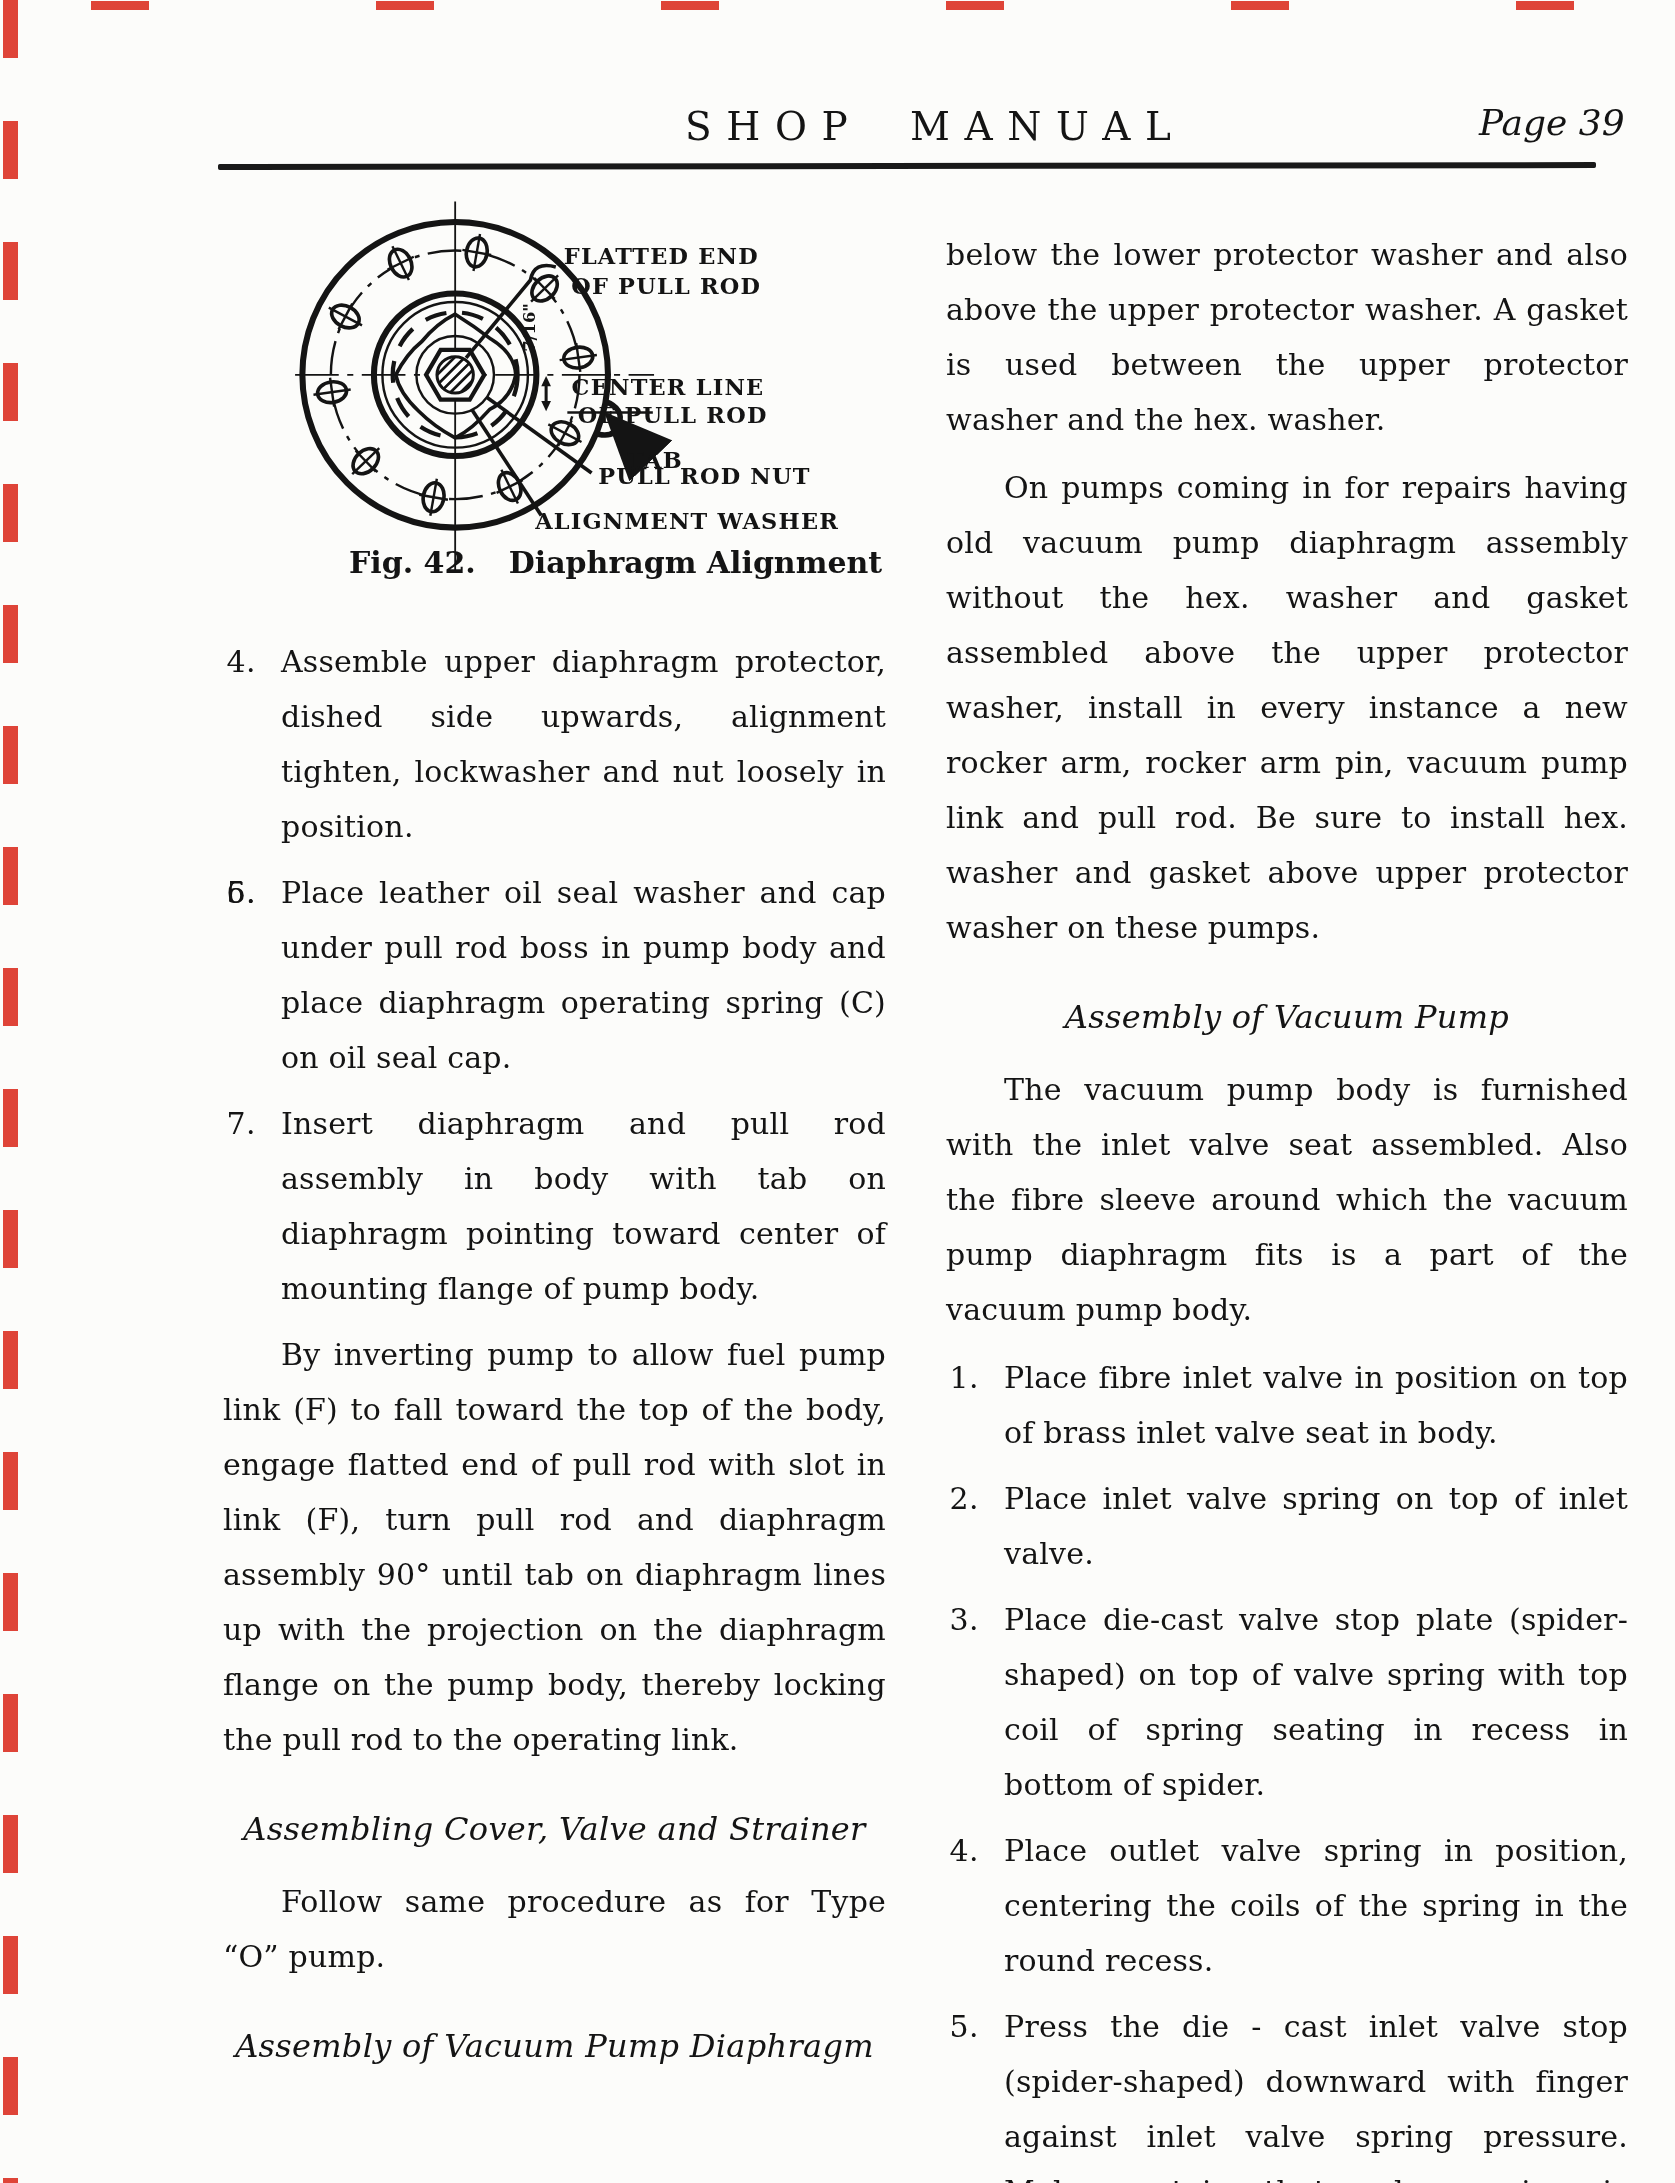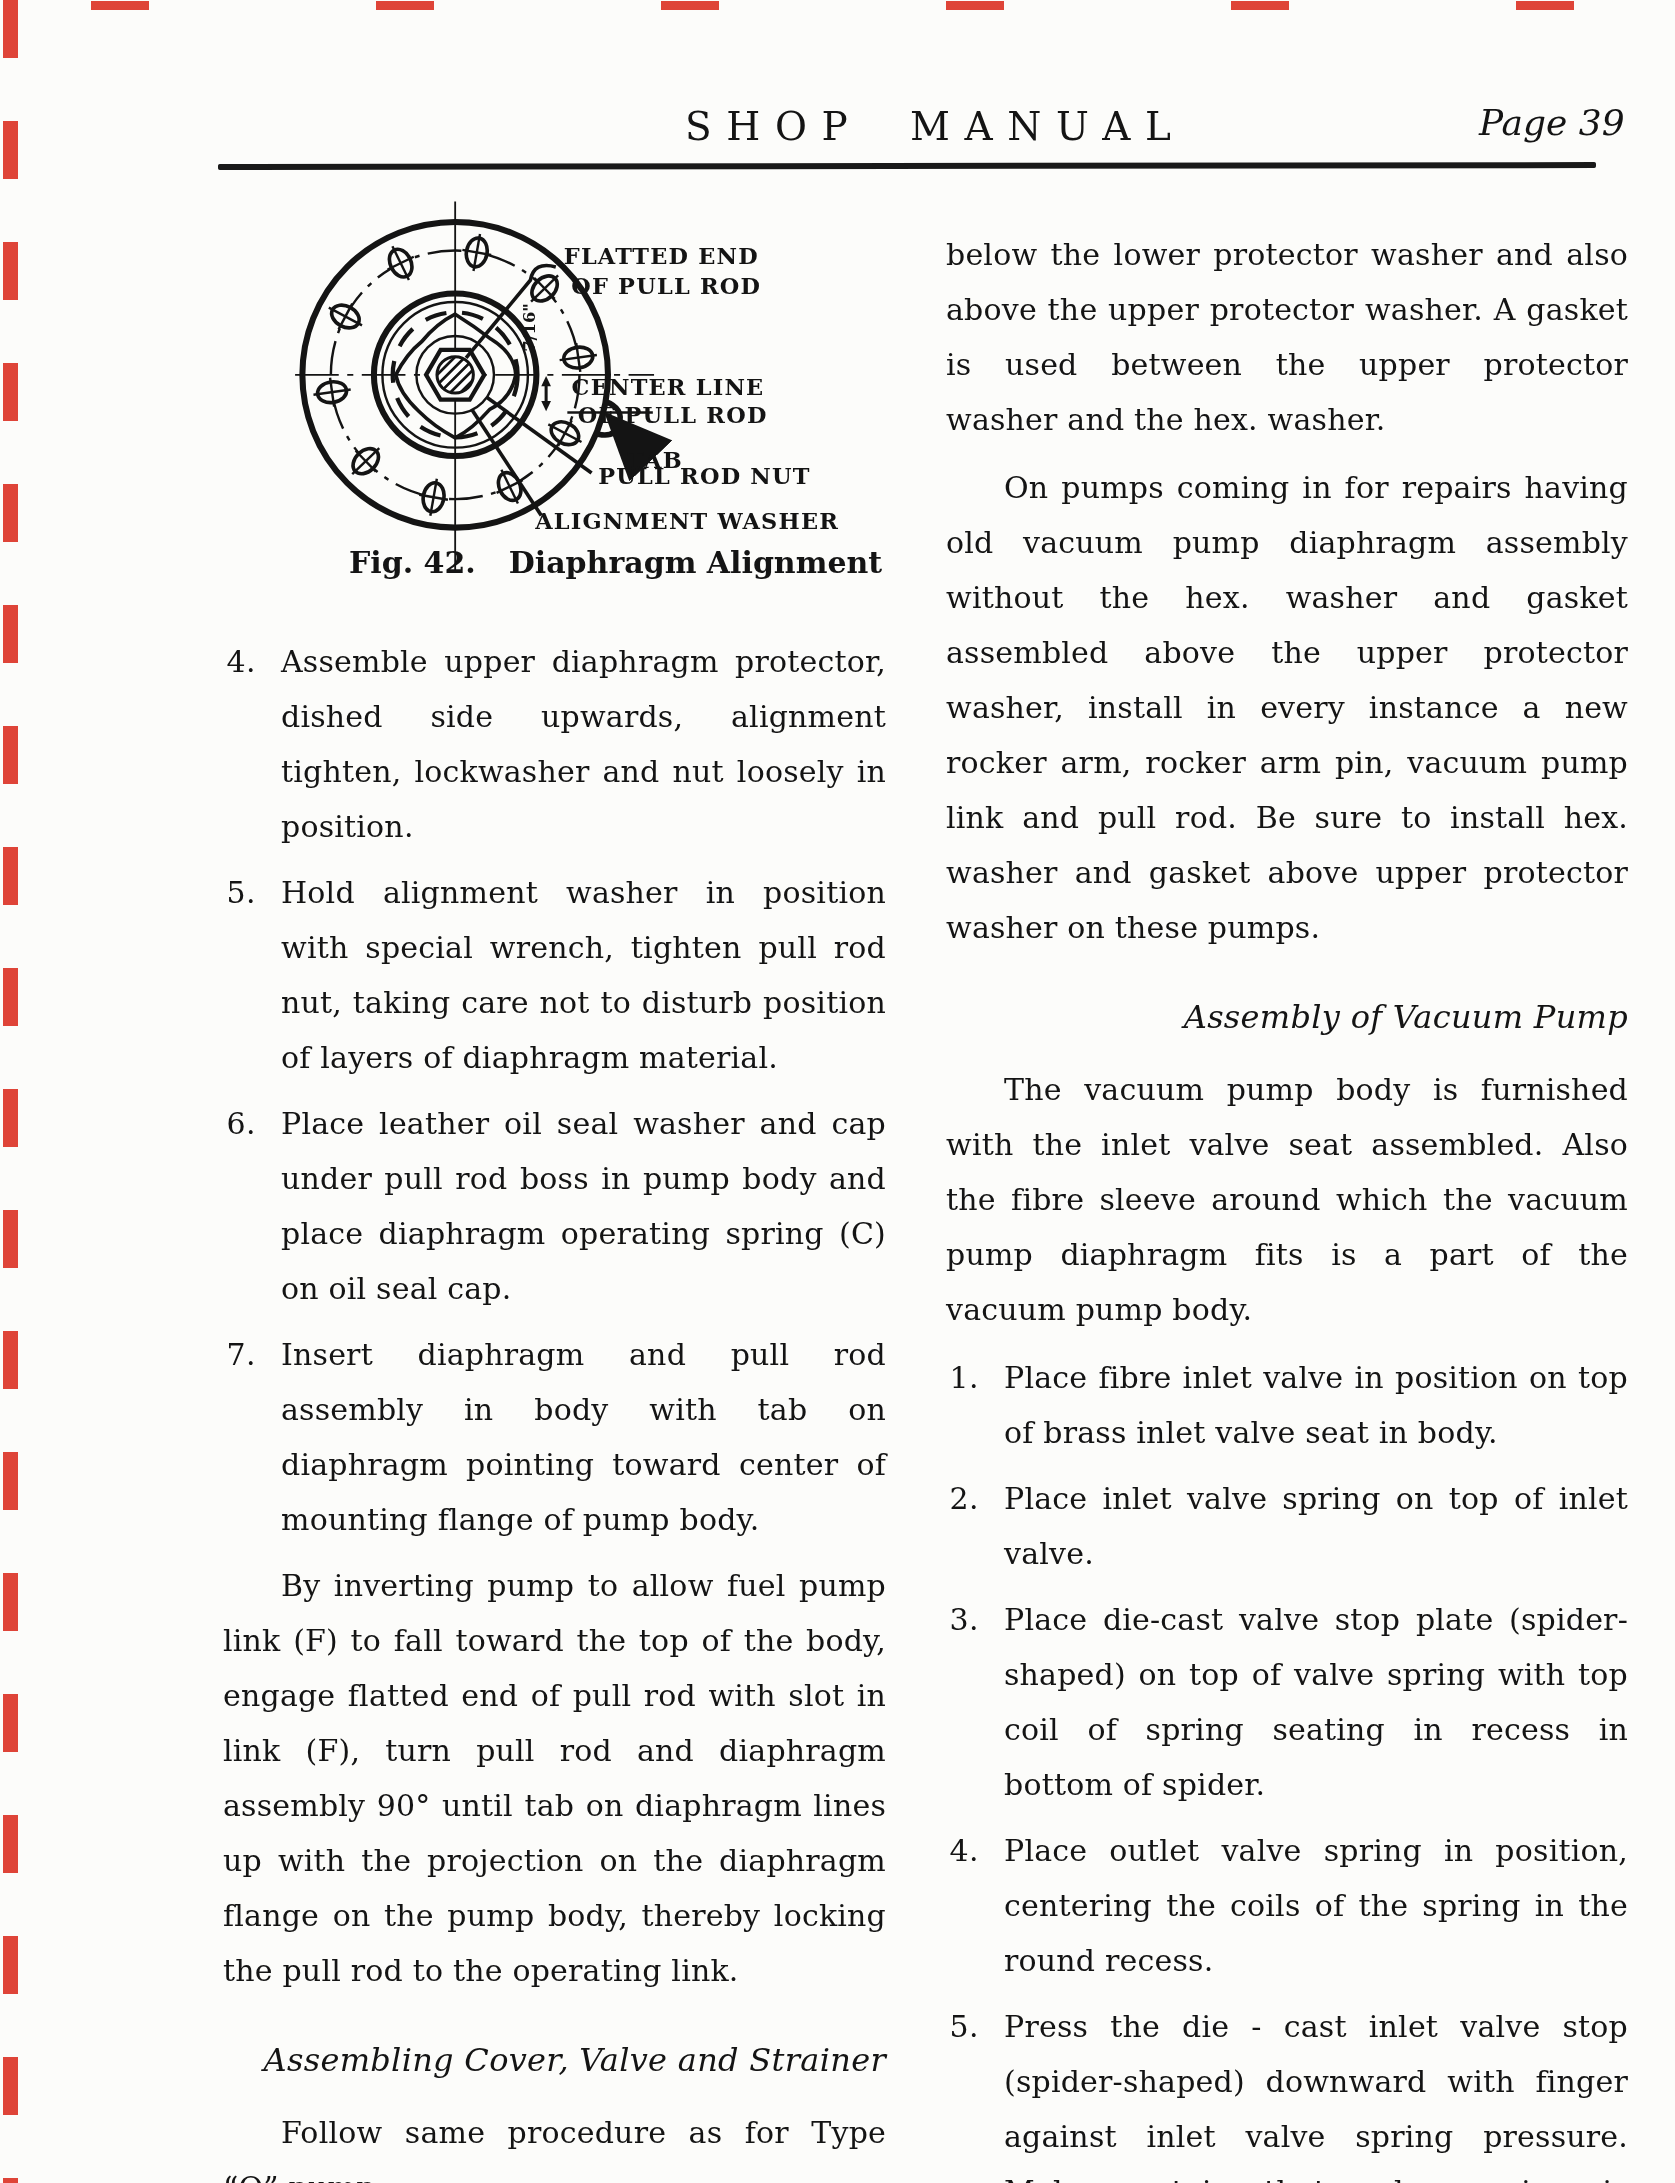--- a/index.html
+++ b/index.html
@@ -44,21 +44,21 @@
     font-size:30px; line-height:55px; letter-spacing:0.2px;
   }
   .col-left  { left:223px;  top:634px; width:663px; }
   .col-right { left:946px; top:223px;  width:682px; }
   .li { position:relative; padding-left:58px; margin:0 0 11px 0; }
   .li .num { position:absolute; left:3.6px; top:0; }
   .para { text-indent:58px; margin:3.6px 0 13.3px 0; }
   .para.no-indent { text-indent:0; }
   .sect-head {
     font-style:italic; font-size:32px; letter-spacing:0.3px;
-    margin:35px 0 17px 0; text-align:right;
+    margin:35px 0 17px 0; text-align:center;
   }
   svg text {
     font-family:"DejaVu Serif","Liberation Serif",serif;
     font-weight:bold; fill:#141414;
   }
   .fig-label { font-size:37px; letter-spacing:2px; }
   .fig-dim   { font-size:27px; letter-spacing:0; }
 </style>
 </head>
 <body>
@@ -172,21 +172,21 @@
   <line x1="462" y1="522" x2="348" y2="348" stroke="#141414" stroke-width="6"></line>
   <text class="fig-label" x="452" y="545">ALIGNMENT WASHER</text>
 </svg>
 
 <div class="fig-caption">
   <span>Fig. 42.</span><span class="gap"></span><span>Diaphragm Alignment</span>
 </div>
 
 <div class="col col-left">
   <div class="li"><span class="num">4.</span><span>Assemble upper diaphragm protector, dished side upwards, alignment tighten, lockwasher and nut loosely in position.</span></div>
-  <div class="li"><span class="num">5.</span><span>Hold alignment washer in position with special wrench, tighten pull rod nut, taking care not to disturb position of layers of diaphragm material.</span></div>
+  <div class="li"><span class="num">5.</span></div>
   <div class="li"><span class="num">6.</span><span>Place leather oil seal washer and cap under pull rod boss in pump body and place diaphragm operating spring (C) on oil seal cap.</span></div>
   <div class="li"><span class="num">7.</span><span>Insert diaphragm and pull rod assembly in body with tab on diaphragm pointing toward center of mounting flange of pump body.</span></div>
   <div class="para">By inverting pump to allow fuel pump link (F) to fall toward the top of the body, engage flatted end of pull rod with slot in link (F), turn pull rod and diaphragm assembly 90° until tab on diaphragm lines up with the projection on the diaphragm flange on the pump body, thereby locking the pull rod to the operating link.</div>
   <div class="sect-head">Assembling Cover, Valve and Strainer</div>
   <div class="para">Follow same procedure as for Type “O” pump.</div>
   <div class="sect-head">Assembly of Vacuum Pump Diaphragm</div>
 </div>
 
 <div class="col col-right">
   <div class="para no-indent">below the lower protector washer and also above the upper protector washer. A gasket is used between the upper protector washer and the hex. washer.</div>

